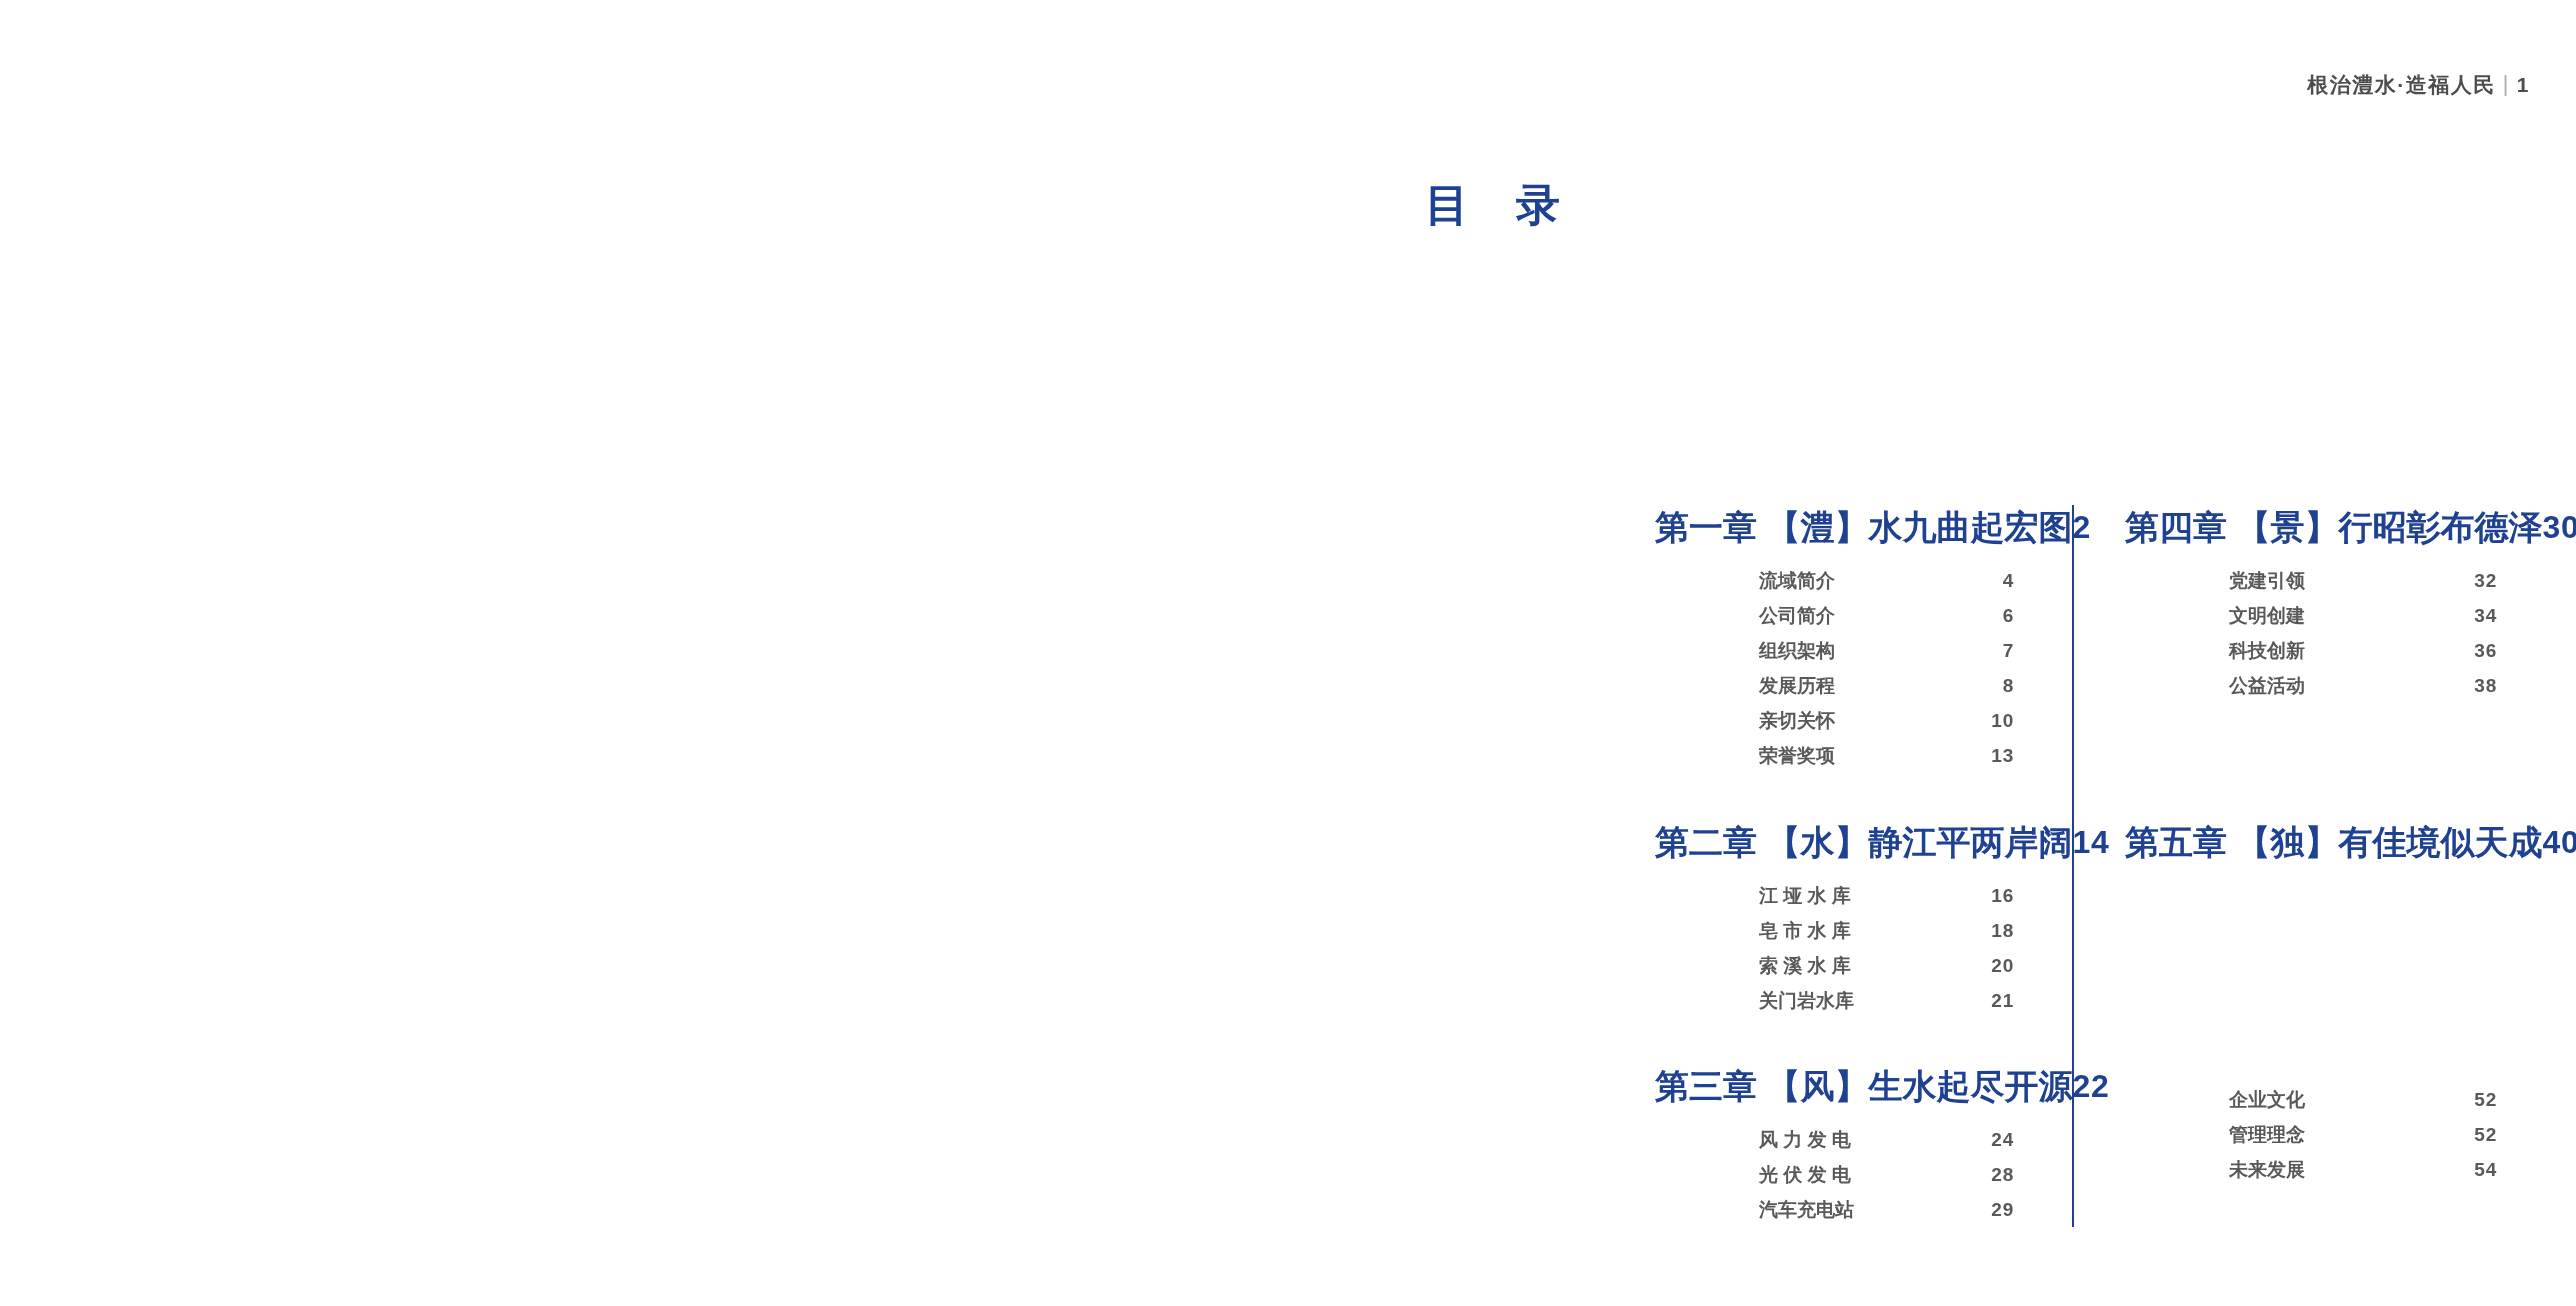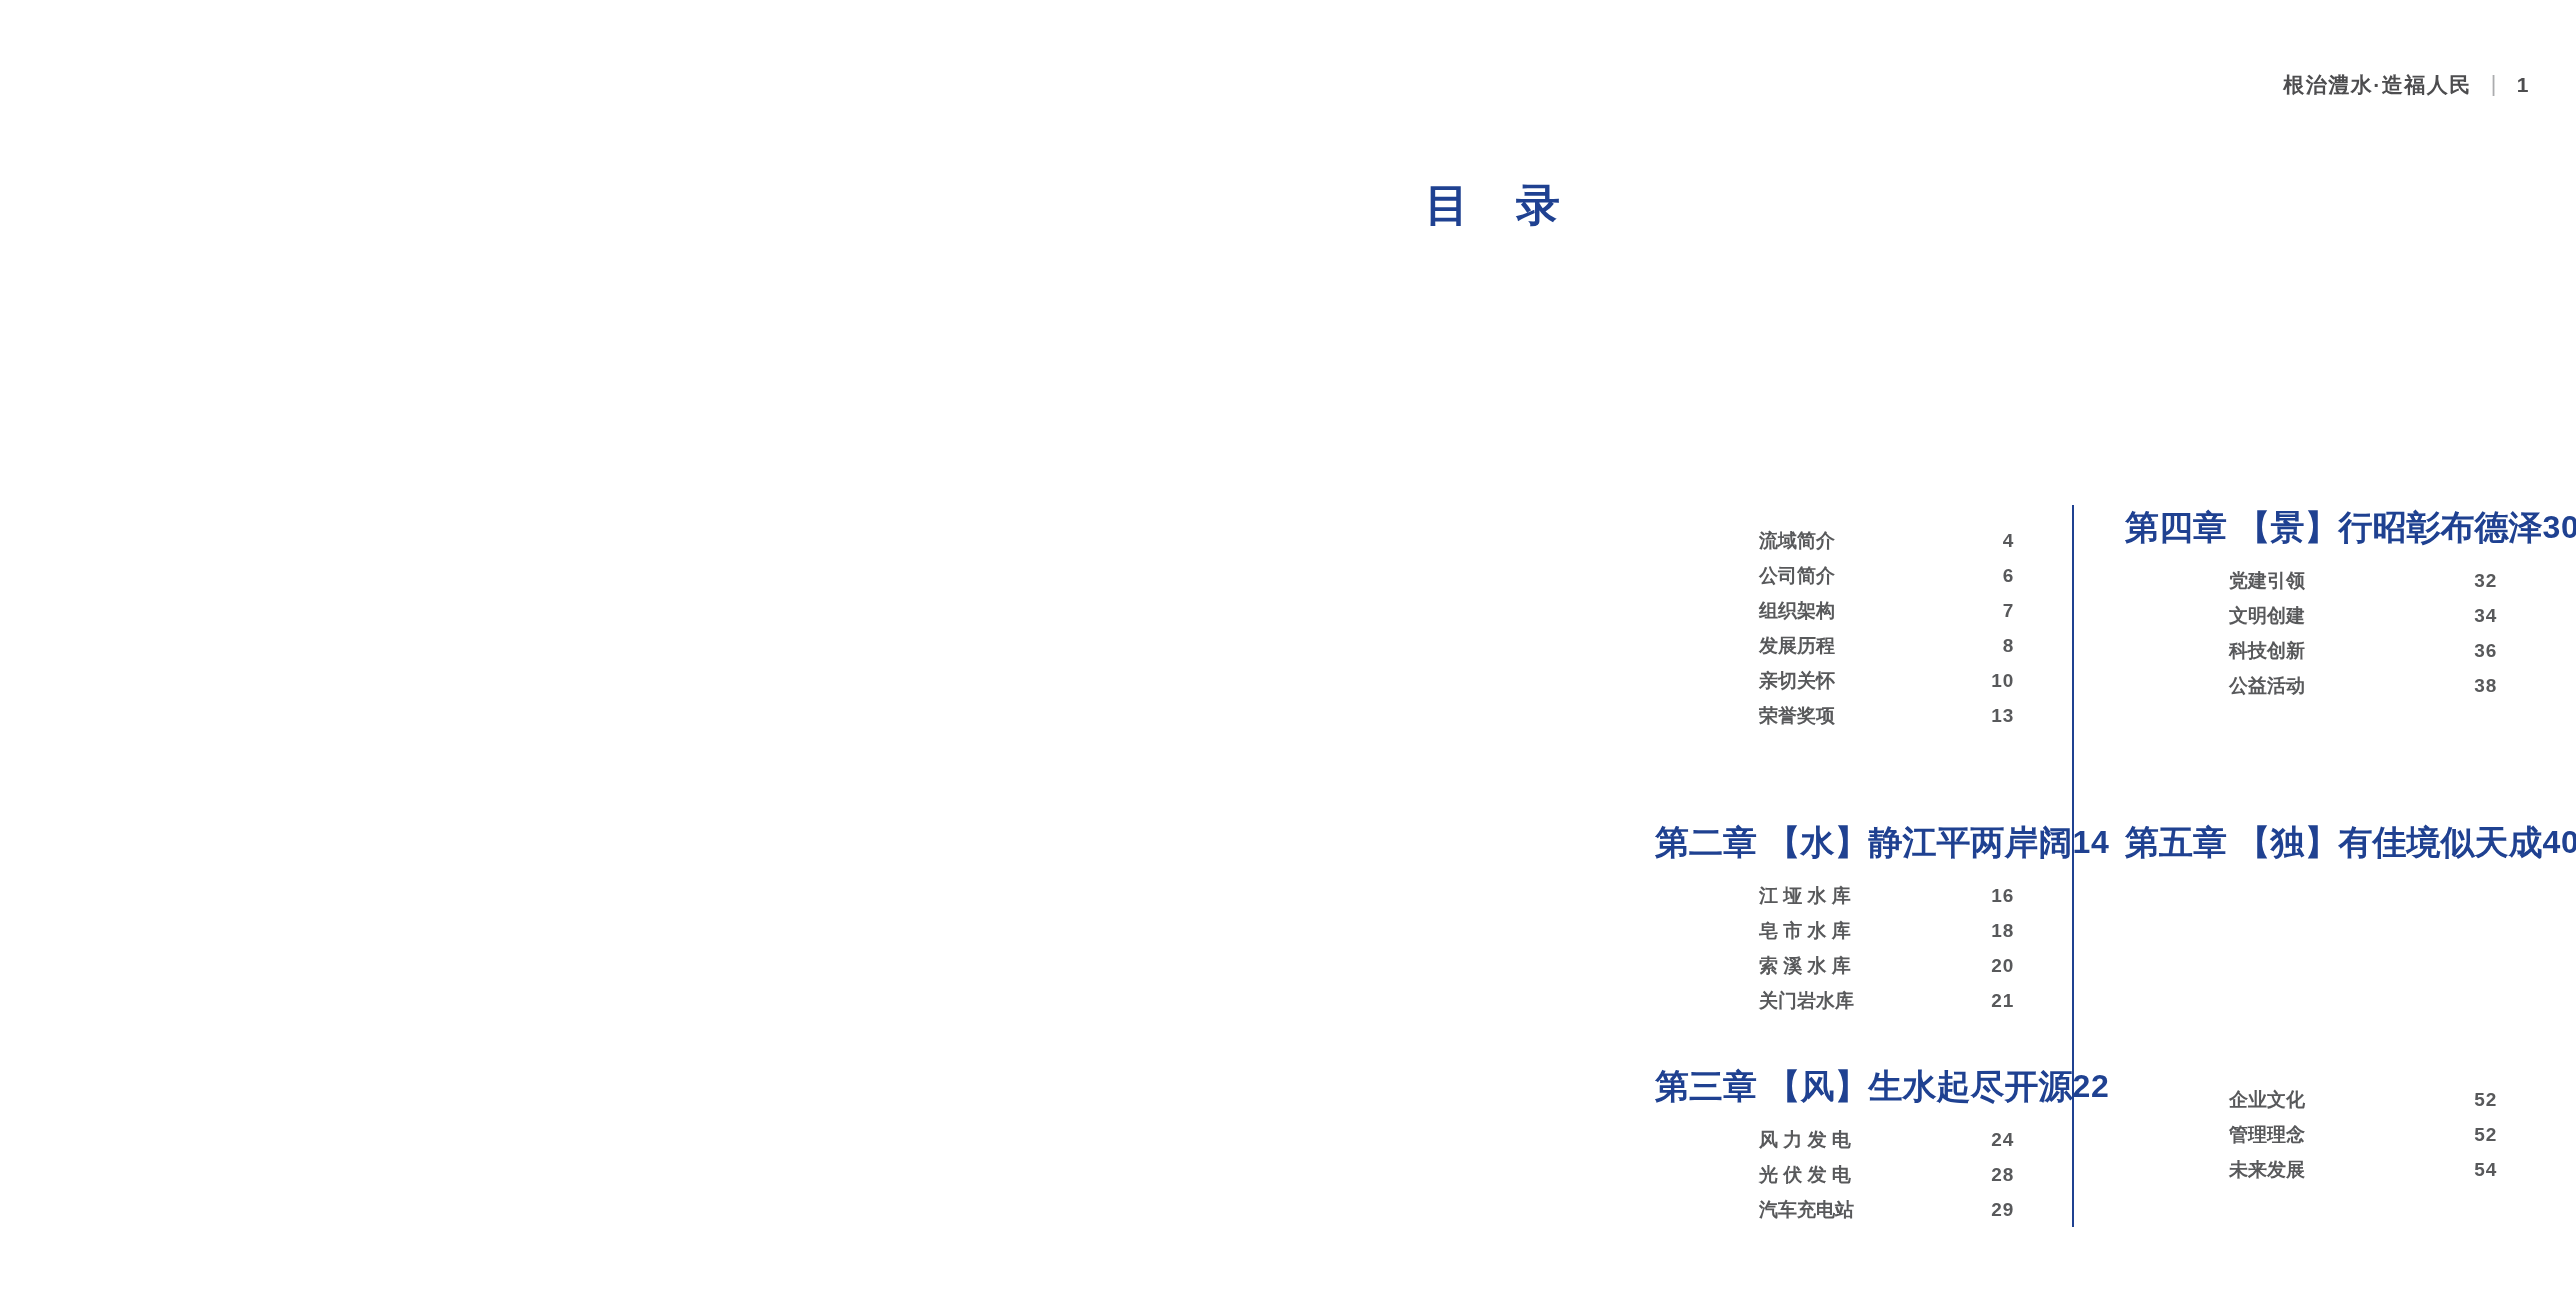--- a/index.html
+++ b/index.html
@@ -13,21 +13,21 @@
   body{
     background:#ffffff;
     font-family:"Liberation Sans","DejaVu Sans",sans-serif;
     position:relative;
   }
   .page{position:absolute;inset:0;background:#ffffff;}
 
   
   .header{
     position:absolute;top:71px;right:46px;
-    display:flex;align-items:center;gap:19px;
+    display:flex;align-items:center;gap:7px;
     font-size:21px;font-weight:700;color:var(--header-gray);
     letter-spacing:1.5px;
   }
   .header .sep{
     color:var(--separator-gray);font-weight:400;font-size:21.5px;
     transform:translateY(-0.8px);
   }
 
   
   .doc-title{
@@ -80,20 +80,24 @@
     <span>1</span>
   </div>
 
   <div class="doc-title">目　录</div>
 
   <div class="divider"></div>
 
   <div class="col col-left">
 
     <div class="section sec-1">
+      <div class="section-heading">
+        <span>第一章 【澧】水九曲起宏图</span>
+        <span class="heading-page">2</span>
+      </div>
       <div class="items">
         <div class="item">
           <span>流域简介</span>
           <span class="item-page">4</span>
         </div>
         <div class="item">
           <span>公司简介</span>
           <span class="item-page">6</span>
         </div>
         <div class="item">

